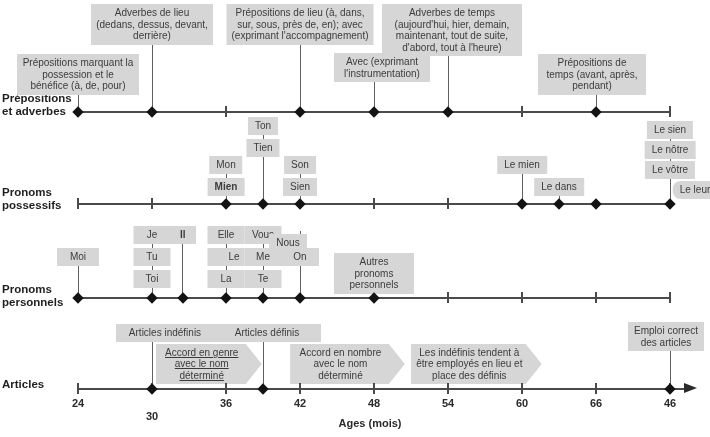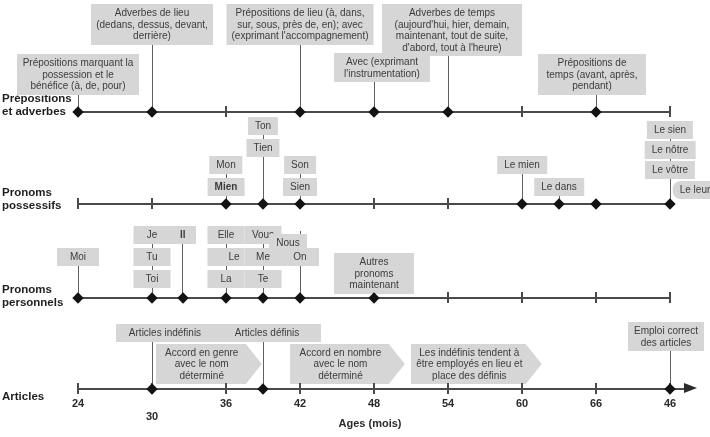--- a/index.html
+++ b/index.html
@@ -115,38 +115,38 @@
     <div class="ebox" style="left: 152px; top: 270px; width: 37px;">Toi</div>
     <div class="ebox" style="left: 182.833px; top: 226px; width: 26px; font-weight: bold;">Il</div>
     <div class="ebox" style="left: 226px; top: 226px; width: 37px;">Elle</div>
     <div class="ebox" style="left: 226px; top: 248px; width: 37px; text-align: right;">Le</div>
     <div class="ebox" style="left: 226px; top: 270px; width: 37px;">La</div>
     <div class="ebox" style="left: 263px; top: 226px; width: 37px;">Vous</div>
     <div class="ebox" style="left: 263px; top: 248px; width: 37px;">Me</div>
     <div class="ebox" style="left: 263px; top: 270px; width: 37px;">Te</div>
     <div class="ebox" style="left: 288px; top: 226px; width: 38px; margin-top: 8px;">Nous</div>
     <div class="ebox" style="left: 300px; top: 248px; width: 38px;">On</div>
-    <div class="ebox" style="left: 374px; top: 253px; width: 80px;">Autres pronoms maintenant</div>
+    <div class="ebox" style="left: 374px; top: 253px; width: 80px;">Autres pronoms personnels</div>
     <div class="tline" style="left: 78px; top: 297px; width: 592px;"></div>
     <div class="tick" style="left: 447.25px; top: 292.25px;"></div>
     <div class="tick" style="left: 521.25px; top: 292.25px;"></div>
     <div class="tick" style="left: 595.25px; top: 292.25px;"></div>
     <div class="tick" style="left: 669.25px; top: 292.25px;"></div>
     <div class="diamond" style="left: 74px; top: 293.75px;"></div>
     <div class="diamond" style="left: 148px; top: 293.75px;"></div>
     <div class="diamond" style="left: 178.833px; top: 293.75px;"></div>
     <div class="diamond" style="left: 222px; top: 293.75px;"></div>
     <div class="diamond" style="left: 259px; top: 293.75px;"></div>
     <div class="diamond" style="left: 296px; top: 293.75px;"></div>
     <div class="diamond" style="left: 370px; top: 293.75px;"></div>
-    <div class="rlabel" style="left: 2px; top: 390px;">Articles</div>
+    <div class="rlabel" style="left: 2px; top: 378px;">Articles</div>
     <div class="conn" style="left: 151.5px; top: 329px; height: 59px;"></div>
     <div class="conn" style="left: 262.5px; top: 329px; height: 59px;"></div>
     <div class="conn" style="left: 669.5px; top: 327px; height: 61px;"></div>
-    <div class="arrow" style="left: 155.7px; top: 344px; width: 106.067px; height: 40px;">Accord en genre avec le nom déterminé</div>
+    <div class="arrow" style="left: 155.7px; top: 344px; width: 106.067px; height: 40px; text-decoration: underline;">Accord en genre avec le nom déterminé</div>
     <div class="arrow" style="left: 290.133px; top: 344px; width: 114.7px; height: 40px;">Accord en nombre avec le nom déterminé</div>
     <div class="arrow" style="left: 411px; top: 344px; width: 130.733px; height: 40px;">Les indéfinis tendent à être employés en lieu et place des définis</div>
     <div class="ebox" style="left: 165px; top: 324px; width: 98px;">Articles indéfinis</div>
     <div class="ebox" style="left: 267px; top: 324px; width: 108px;">Articles définis</div>
     <div class="ebox" style="left: 666px; top: 322px; width: 76px;">Emploi correct des articles</div>
     <div class="tline" style="left: 78px; top: 388px; width: 606px;"></div>
     <div class="tick" style="left: 77.25px; top: 383.25px;"></div>
     <div class="tick" style="left: 151.25px; top: 383.25px;"></div>
     <div class="tick" style="left: 225.25px; top: 383.25px;"></div>
     <div class="tick" style="left: 299.25px; top: 383.25px;"></div>

